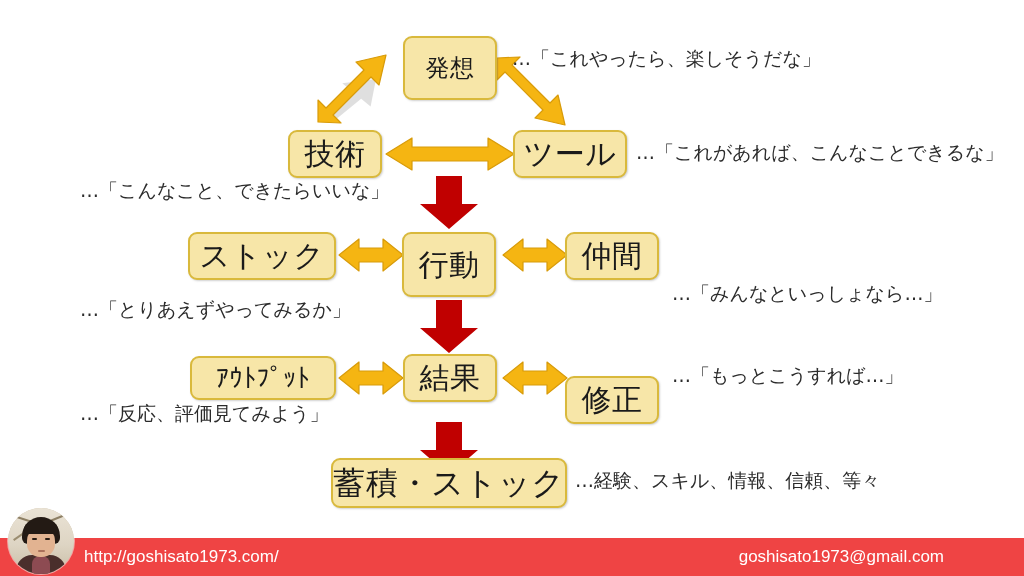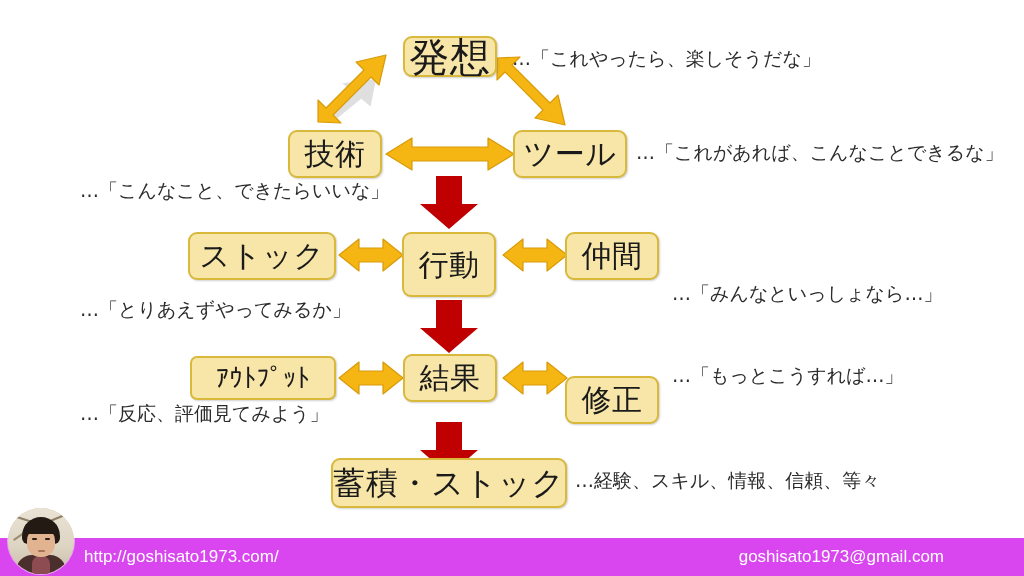--- a/index.html
+++ b/index.html
@@ -58,21 +58,21 @@
   }
   .arrow svg { display: block; overflow: visible; }
 
   
   #footer {
     position: absolute;
     left: 0;
     bottom: 0;
     width: 1024px;
     height: 38px;
-    background: #d946ef;
+    background: #ef4444;
   }
   #footer-url {
     position: absolute;
     left: 84px;
     top: 9px;
     color: #ffffff;
     font-size: 17px;
     font-family: "Liberation Sans", sans-serif;
     white-space: nowrap;
   }
@@ -187,33 +187,33 @@
       <polygon points="0,18 20,2 20,11 44,11 44,2 64,18 44,34 44,25 20,25 20,34" fill="#f5b512" stroke="#d89b0a" stroke-width="1.2" stroke-linejoin="round"></polygon>
     </svg>
   </div>
 
   <div class="arrow" style="left:418px; top:422px; width:62px; height:54px;">
     <svg width="62" height="54" viewBox="0 0 62 54">
       <polygon points="18,0 44,0 44,28 60,28 31,53 2,28 18,28" fill="#c00000"></polygon>
     </svg>
   </div>
 
-  <div class="node" style="left:403px; top:36px; width:94px; height:41px; font-size:40px;">発想</div>
+  <div class="node" style="left:403px; top:36px; width:94px; height:64px; font-size:24px;">発想</div>
 
   <div class="node" style="left:288px; top:130px; width:94px; height:48px; font-size:30px;font-family:Liberation Serif, serif;">技術</div>
 
   <div class="node" style="left:513px; top:130px; width:114px; height:48px; font-size:30px;">ツール</div>
 
   <div class="node" style="left:188px; top:232px; width:148px; height:48px; font-size:30px;">ストック</div>
 
   <div class="node" style="left:402px; top:232px; width:94px; height:65px; font-size:30px;">行動</div>
 
   <div class="node" style="left:565px; top:232px; width:94px; height:48px; font-size:30px;">仲間</div>
 
-  <div class="node" style="left:190px; top:356px; width:146px; height:44px; font-size:26px;border-radius:7px;">ｱｳﾄﾌﾟｯﾄ</div>
+  <div class="node" style="left:190px; top:356px; width:146px; height:44px; font-size:26px;">ｱｳﾄﾌﾟｯﾄ</div>
 
   <div class="node" style="left:403px; top:354px; width:94px; height:48px; font-size:30px;">結果</div>
 
   <div class="node" style="left:565px; top:376px; width:94px; height:48px; font-size:30px;">修正</div>
 
   <div class="node" style="left:331px; top:458px; width:236px; height:50px; font-size:32px;">蓄積・ストック</div>
 
   <div class="note" style="left:512px; top:48px;">…「これやったら、楽しそうだな」</div>
 
   <div class="note" style="left:636px; top:142px;">…「これがあれば、こんなことできるな」</div>

